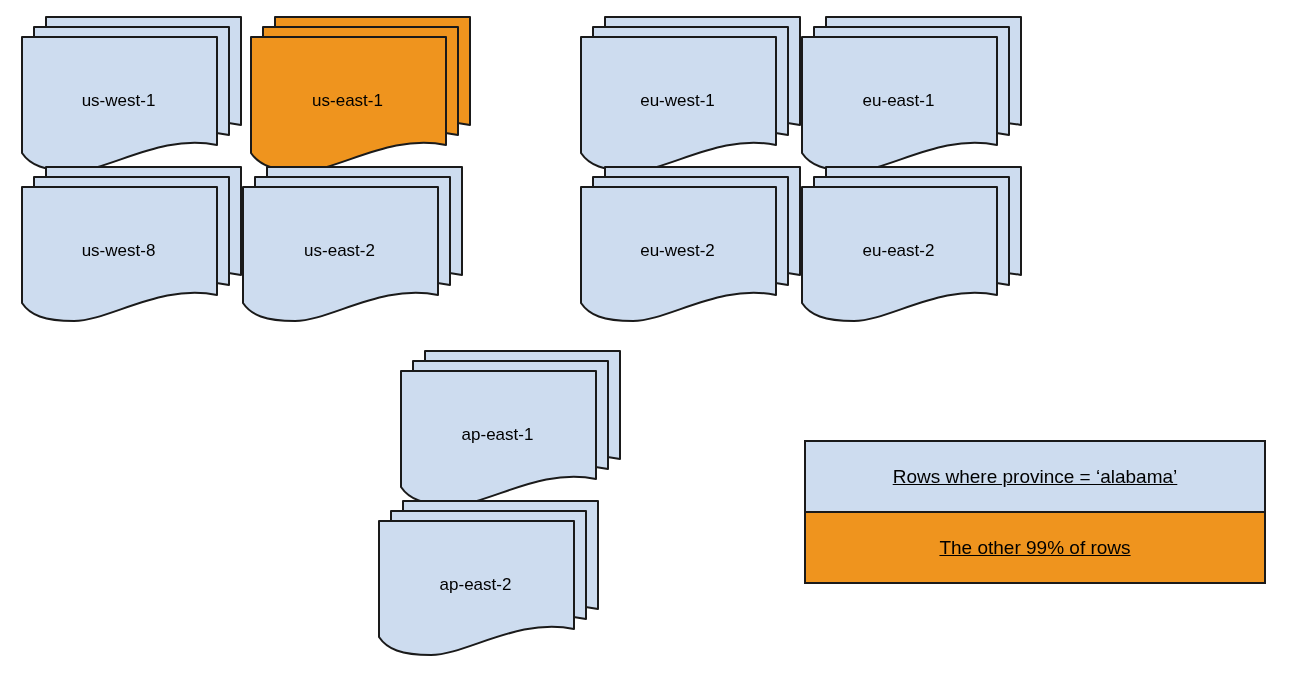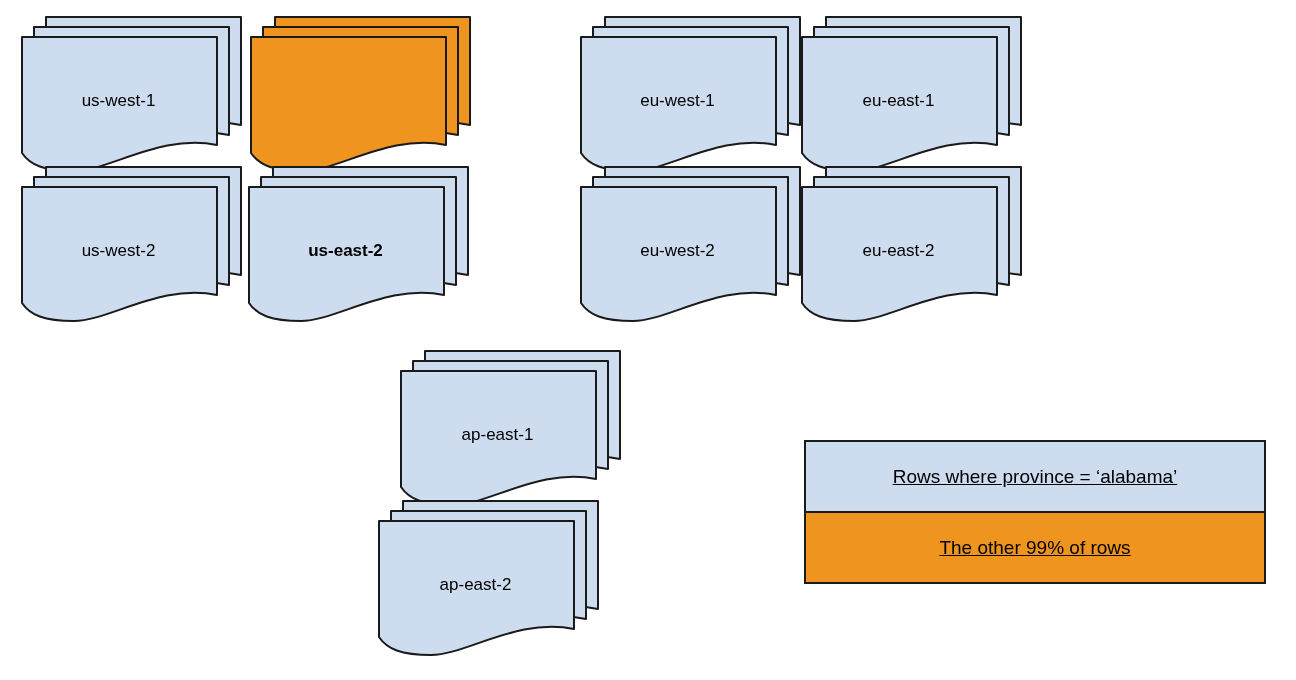--- a/index.html
+++ b/index.html
@@ -77,20 +77,21 @@
         <path d="M 1 21 L 196 21 L 196 129 C 141 117, 88 155, 53 155 C 23 155, 9 149, 1 137 Z" fill="#cddcef" stroke="#1a1a1a" stroke-width="2" stroke-linejoin="round"></path>
       </svg>
       <div class="stack-label" style="top: 75px;">us-west-1</div>
     </div>
     <div class="stack" style="left: 250px; top: 16px;">
       <svg width="225" height="160">
         <path d="M 25 1 L 220 1 L 220 109 C 165 97, 112 135, 77 135 C 47 135, 33 129, 25 117 Z" fill="#ef941e" stroke="#1a1a1a" stroke-width="2" stroke-linejoin="round"></path>
         <path d="M 13 11 L 208 11 L 208 119 C 153 107, 100 145, 65 145 C 35 145, 21 139, 13 127 Z" fill="#ef941e" stroke="#1a1a1a" stroke-width="2" stroke-linejoin="round"></path>
         <path d="M 1 21 L 196 21 L 196 129 C 141 117, 88 155, 53 155 C 23 155, 9 149, 1 137 Z" fill="#ef941e" stroke="#1a1a1a" stroke-width="2" stroke-linejoin="round"></path>
       </svg>
+      <div class="stack-label" style="top: 75px;">us-east-1</div>
     </div>
     <div class="stack" style="left: 580px; top: 16px;">
       <svg width="225" height="160">
         <path d="M 25 1 L 220 1 L 220 109 C 165 97, 112 135, 77 135 C 47 135, 33 129, 25 117 Z" fill="#cddcef" stroke="#1a1a1a" stroke-width="2" stroke-linejoin="round"></path>
         <path d="M 13 11 L 208 11 L 208 119 C 153 107, 100 145, 65 145 C 35 145, 21 139, 13 127 Z" fill="#cddcef" stroke="#1a1a1a" stroke-width="2" stroke-linejoin="round"></path>
         <path d="M 1 21 L 196 21 L 196 129 C 141 117, 88 155, 53 155 C 23 155, 9 149, 1 137 Z" fill="#cddcef" stroke="#1a1a1a" stroke-width="2" stroke-linejoin="round"></path>
       </svg>
       <div class="stack-label" style="top: 75px;">eu-west-1</div>
     </div>
     <div class="stack" style="left: 801px; top: 16px;">
@@ -100,23 +101,23 @@
         <path d="M 1 21 L 196 21 L 196 129 C 141 117, 88 155, 53 155 C 23 155, 9 149, 1 137 Z" fill="#cddcef" stroke="#1a1a1a" stroke-width="2" stroke-linejoin="round"></path>
       </svg>
       <div class="stack-label" style="top: 75px; text-align: center;">eu-east-1</div>
     </div>
     <div class="stack" style="left: 21px; top: 166px;">
       <svg width="225" height="160">
         <path d="M 25 1 L 220 1 L 220 109 C 165 97, 112 135, 77 135 C 47 135, 33 129, 25 117 Z" fill="#cddcef" stroke="#1a1a1a" stroke-width="2" stroke-linejoin="round"></path>
         <path d="M 13 11 L 208 11 L 208 119 C 153 107, 100 145, 65 145 C 35 145, 21 139, 13 127 Z" fill="#cddcef" stroke="#1a1a1a" stroke-width="2" stroke-linejoin="round"></path>
         <path d="M 1 21 L 196 21 L 196 129 C 141 117, 88 155, 53 155 C 23 155, 9 149, 1 137 Z" fill="#cddcef" stroke="#1a1a1a" stroke-width="2" stroke-linejoin="round"></path>
       </svg>
-      <div class="stack-label" style="top: 75px;">us-west-2</div>
+      <div class="stack-label" style="top: 75px;">us-west-8</div>
     </div>
-    <div class="stack" style="left: 248px; top: 166px; font-weight: bold;">
+    <div class="stack" style="left: 242px; top: 166px;">
       <svg width="225" height="160">
         <path d="M 25 1 L 220 1 L 220 109 C 165 97, 112 135, 77 135 C 47 135, 33 129, 25 117 Z" fill="#cddcef" stroke="#1a1a1a" stroke-width="2" stroke-linejoin="round"></path>
         <path d="M 13 11 L 208 11 L 208 119 C 153 107, 100 145, 65 145 C 35 145, 21 139, 13 127 Z" fill="#cddcef" stroke="#1a1a1a" stroke-width="2" stroke-linejoin="round"></path>
         <path d="M 1 21 L 196 21 L 196 129 C 141 117, 88 155, 53 155 C 23 155, 9 149, 1 137 Z" fill="#cddcef" stroke="#1a1a1a" stroke-width="2" stroke-linejoin="round"></path>
       </svg>
       <div class="stack-label" style="top: 75px;">us-east-2</div>
     </div>
     <div class="stack" style="left: 580px; top: 166px;">
       <svg width="225" height="160">
         <path d="M 25 1 L 220 1 L 220 109 C 165 97, 112 135, 77 135 C 47 135, 33 129, 25 117 Z" fill="#cddcef" stroke="#1a1a1a" stroke-width="2" stroke-linejoin="round"></path>

